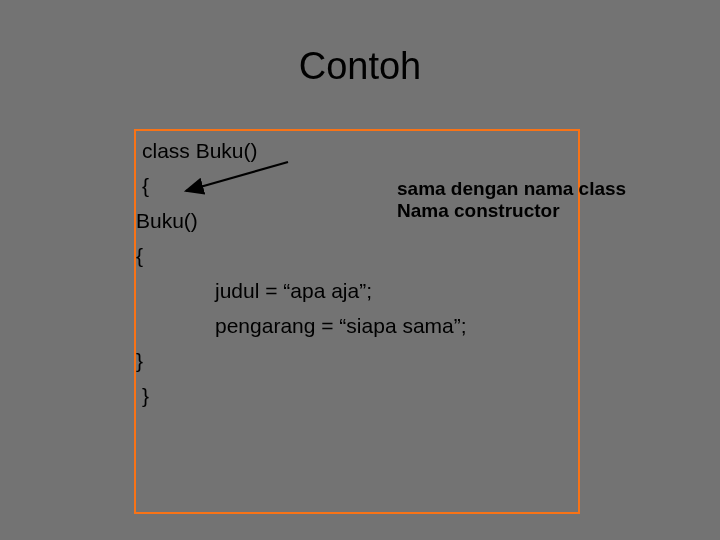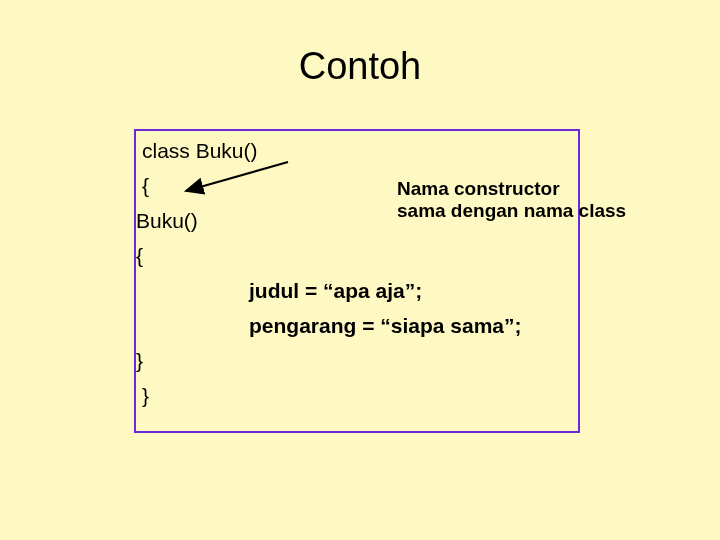--- a/index.html
+++ b/index.html
@@ -3,21 +3,21 @@
 <meta charset="utf-8">
 <style>
   html, body {
     margin: 0;
     padding: 0;
   }
   .slide {
     position: relative;
     width: 720px;
     height: 540px;
-    background: #fef9c3;
+    background: #737373;
     overflow: hidden;
     font-family: "Liberation Sans", sans-serif;
     color: #000000;
   }
   .slide-title {
     position: absolute;
     top: 46px;
     left: 0;
     width: 100%;
     margin: 0;
@@ -25,34 +25,34 @@
     font-size: 38px;
     font-weight: 400;
     line-height: 40px;
     color: #000000;
   }
   .code-box {
     position: absolute;
     left: 134px;
     top: 129px;
     width: 446px;
-    height: 304px;
-    border: 2px solid #6d28d9;
+    height: 385px;
+    border: 2px solid #f97316;
     box-sizing: border-box;
     padding-top: 2px;
   }
   .code-line {
     height: 35px;
     line-height: 35px;
     font-size: 21px;
     white-space: pre;
   }
   .indent-0 { padding-left: 6px; }
   .indent-1 { }
-  .indent-2 { padding-left: 113px; font-weight: bold; }
+  .indent-2 { padding-left: 79px; }
   .arrow-svg {
     position: absolute;
     left: 170px;
     top: 150px;
     width: 130px;
     height: 55px;
   }
   .annotation {
     position: absolute;
     left: 397px;
@@ -85,17 +85,17 @@
   <svg class="arrow-svg" viewBox="0 0 130 55" xmlns="http://www.w3.org/2000/svg" aria-hidden="true">
     <defs>
       <marker id="arrow-head" markerWidth="10" markerHeight="8" refX="8" refY="4" orient="auto">
         <path d="M0,0 L9,4 L0,8 z" fill="#000000"></path>
       </marker>
     </defs>
     <line x1="118" y1="12" x2="16" y2="41" stroke="#000000" stroke-width="2.2" marker-end="url(#arrow-head)"></line>
   </svg>
 
   <div class="annotation">
+    <div>sama dengan nama class</div>
     <div>Nama constructor</div>
-    <div>sama dengan nama class</div>
   </div>
 
 </div>
 
 </body></html>

